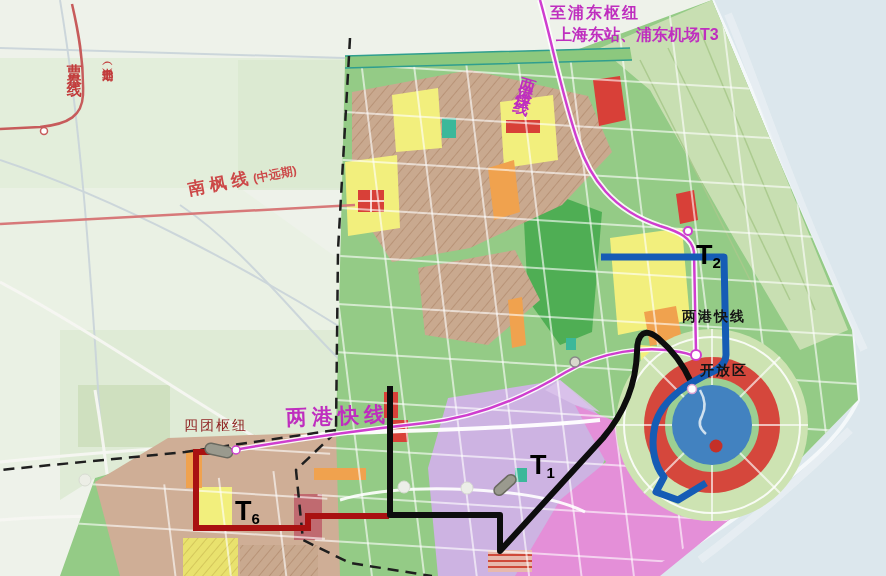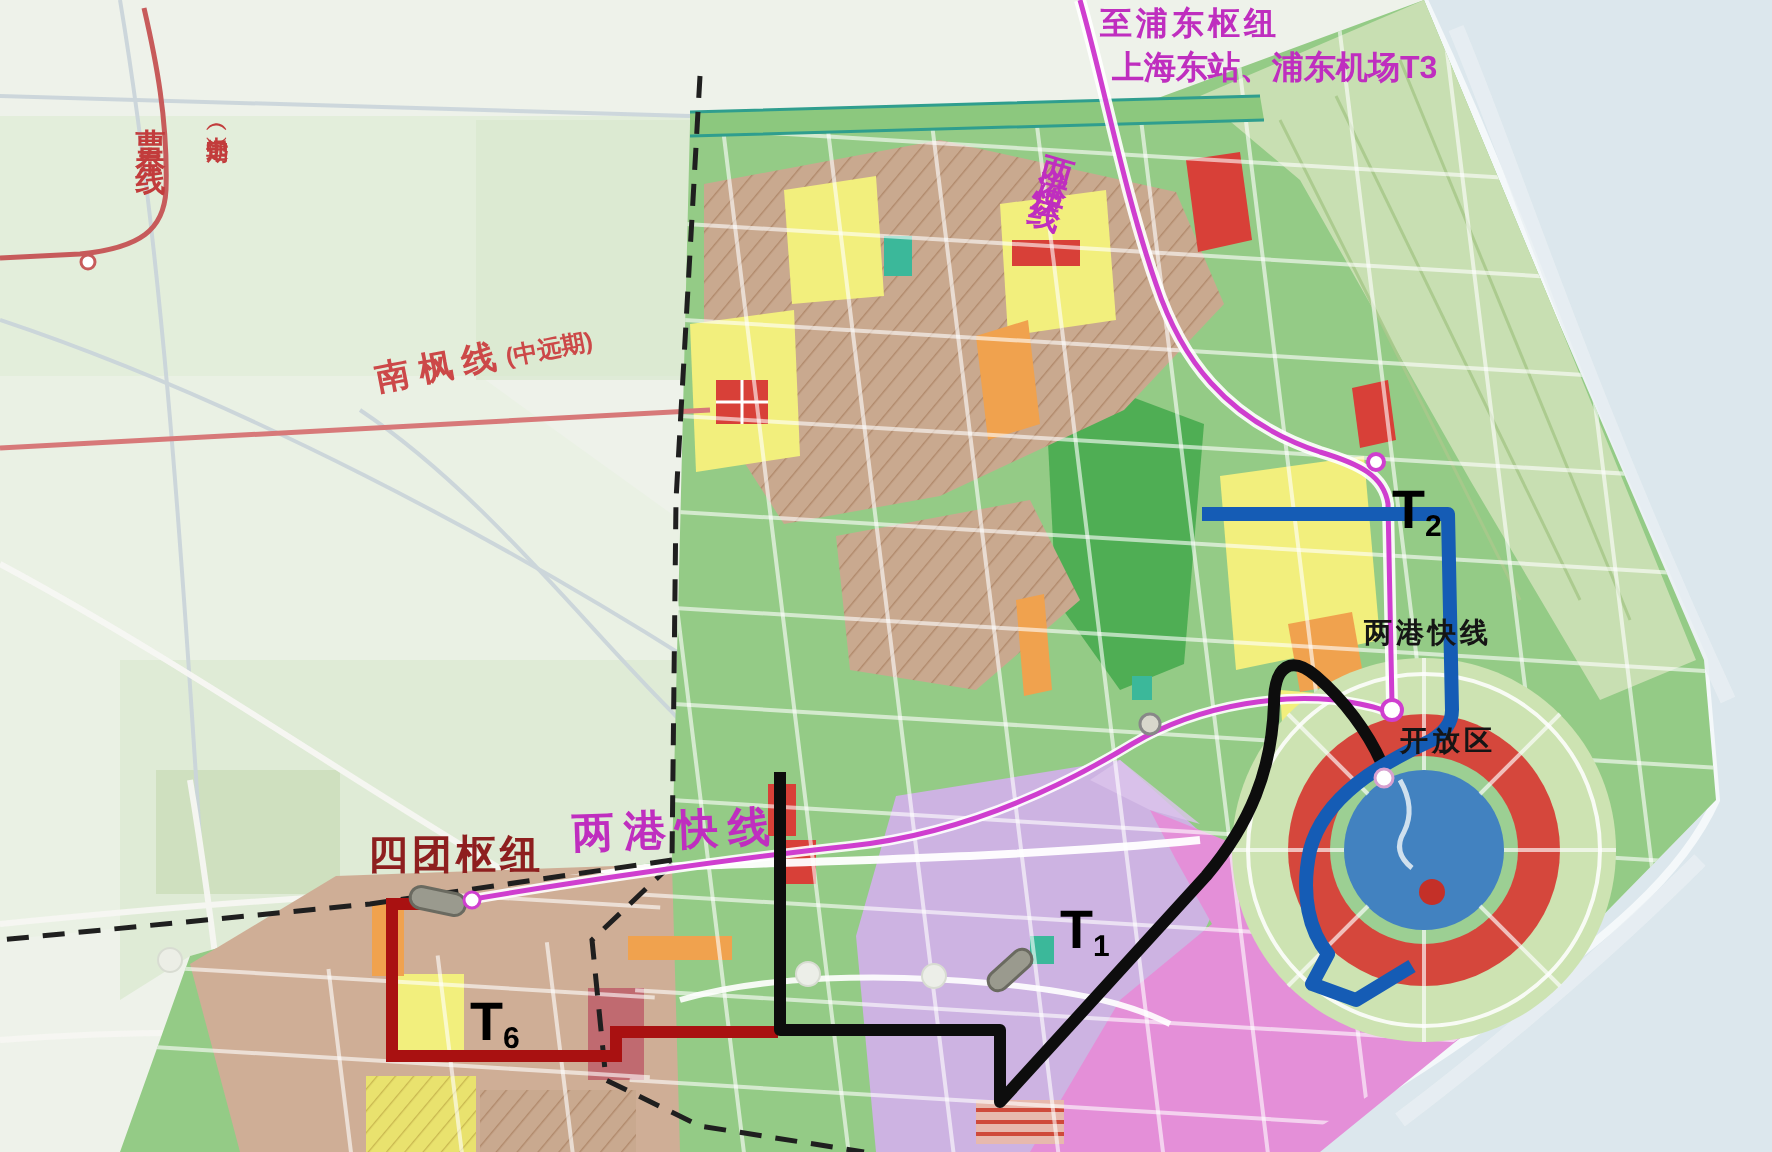--- a/index.html
+++ b/index.html
@@ -12,21 +12,21 @@
   .vert{writing-mode:vertical-rl;text-orientation:upright;}
   .dest{font-size:16px;font-weight:bold;letter-spacing:2px;}
   .dest-sub{font-size:16px;font-weight:bold;letter-spacing:0;}
   .exp-ne{font-size:16px;font-weight:bold;letter-spacing:7px;transform:rotate(16deg);transform-origin:top left;}
   .caofeng{font-size:15px;font-weight:bold;letter-spacing:9px;}
   .caofeng-ph{font-size:11px;font-weight:bold;letter-spacing:1px;}
   .nanfeng{transform:rotate(-11deg);transform-origin:left bottom;color:#cc4848;}
   .nanfeng .big{font-size:17px;font-weight:bold;letter-spacing:5px;}
   .nanfeng .small{font-size:12px;font-weight:bold;}
   .exp-mid{font-size:21px;font-weight:bold;letter-spacing:5px;transform:rotate(-2deg);}
-  .situan{font-size:20px;font-weight:bold;color:#8e1f1f;letter-spacing:2px;}
+  .situan{font-size:14px;font-weight:normal;color:#8e1f1f;letter-spacing:2px;}
   .modern{font-size:14px;font-weight:600;color:#151515;letter-spacing:2px;}
   .tline{color:#000;font-weight:bold;}
   .tline .big{font-size:27px;}
   .tline .sub{font-size:15px;vertical-align:-4px;}
 </style>
 </head>
 <body>
 
 <div id="stage">
 <svg id="mapsvg" width="886" height="576" viewBox="0 0 886 576">

